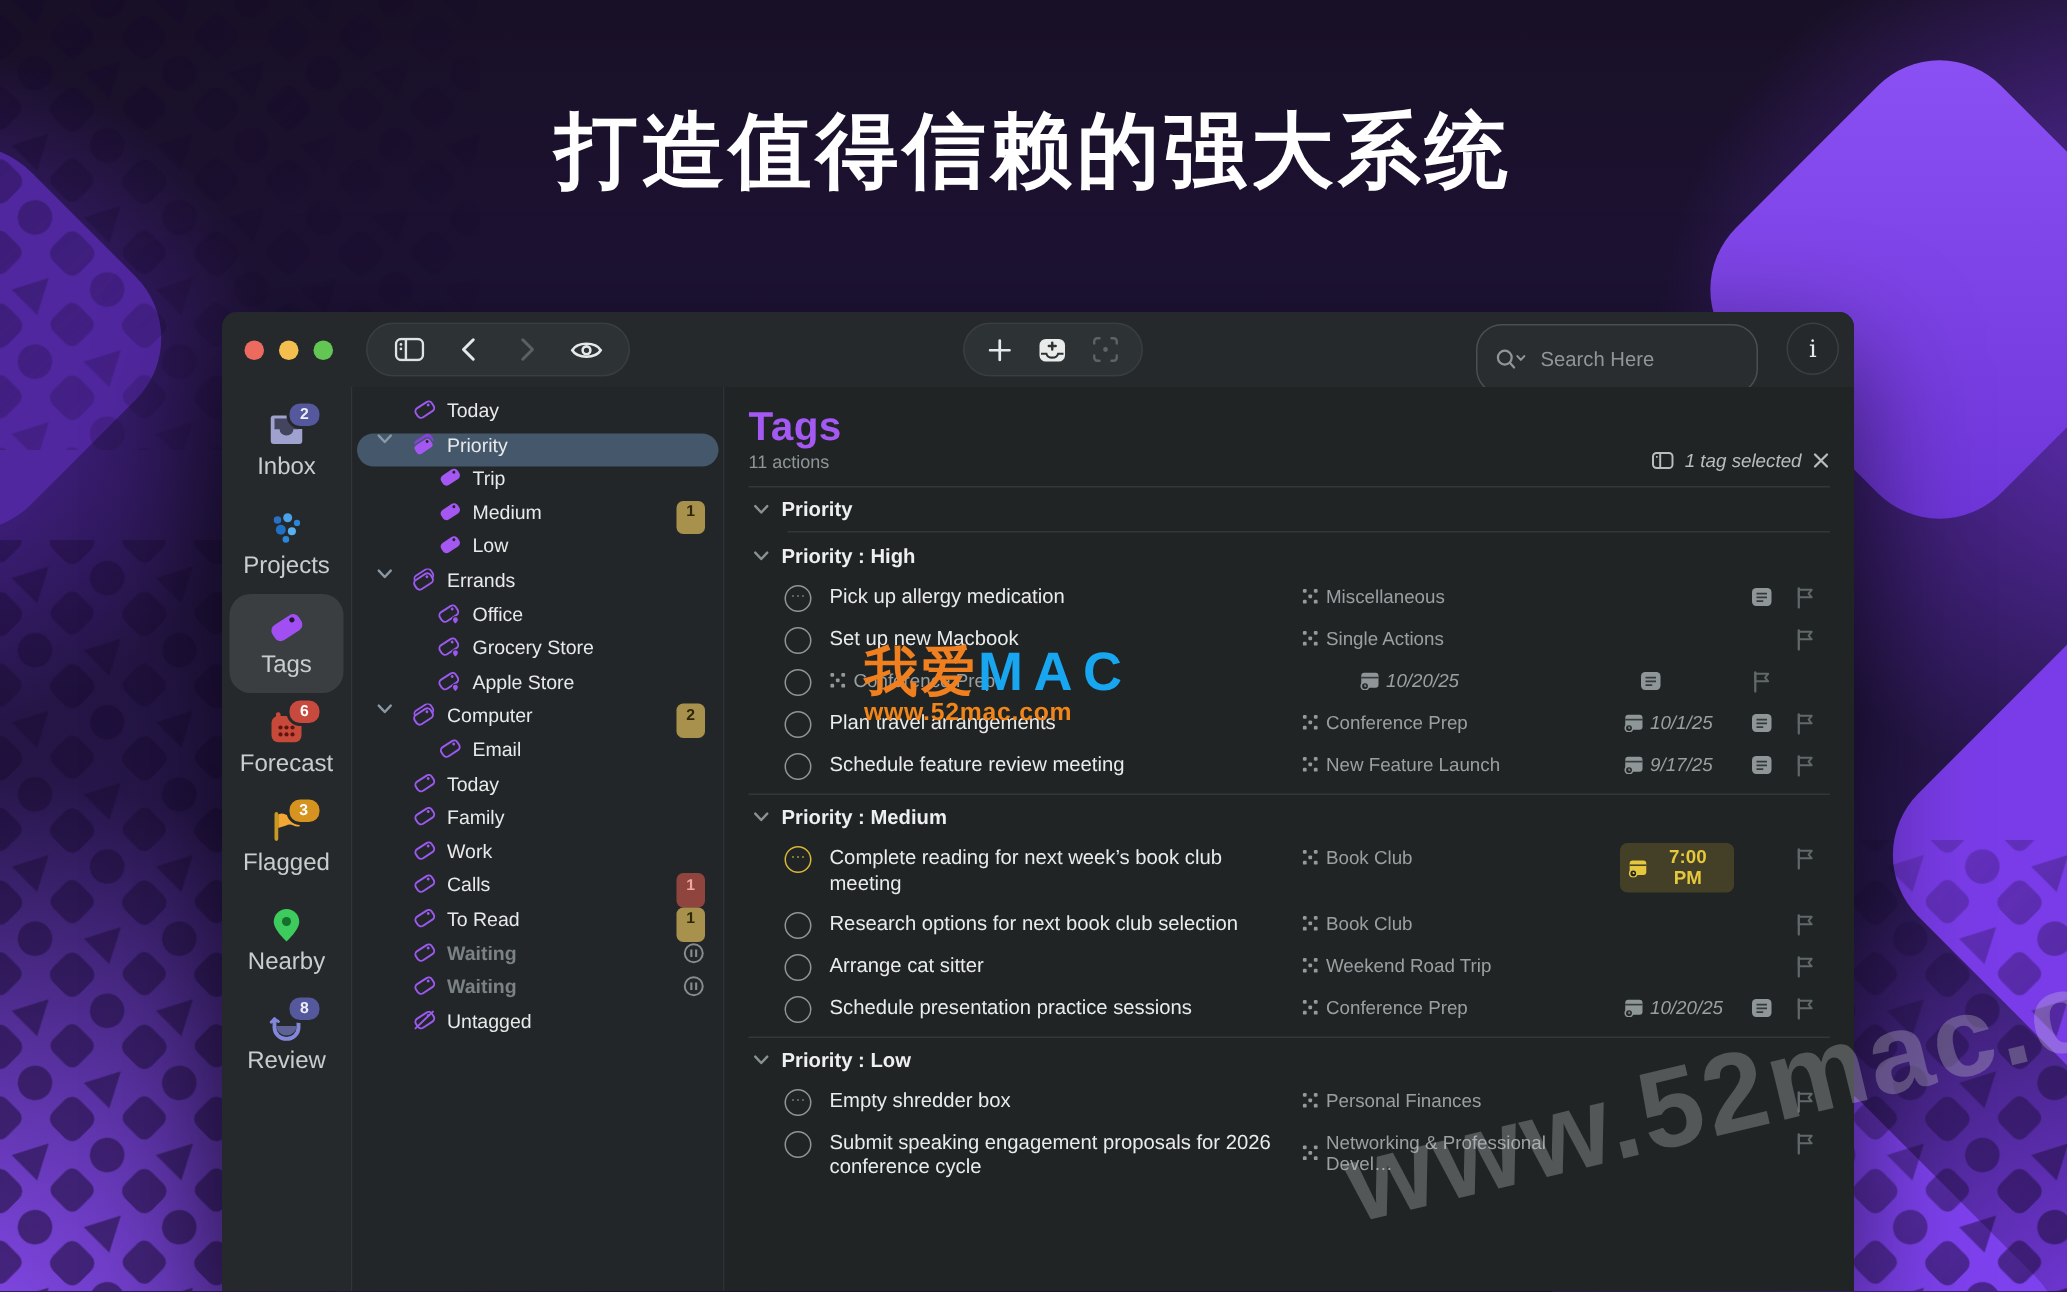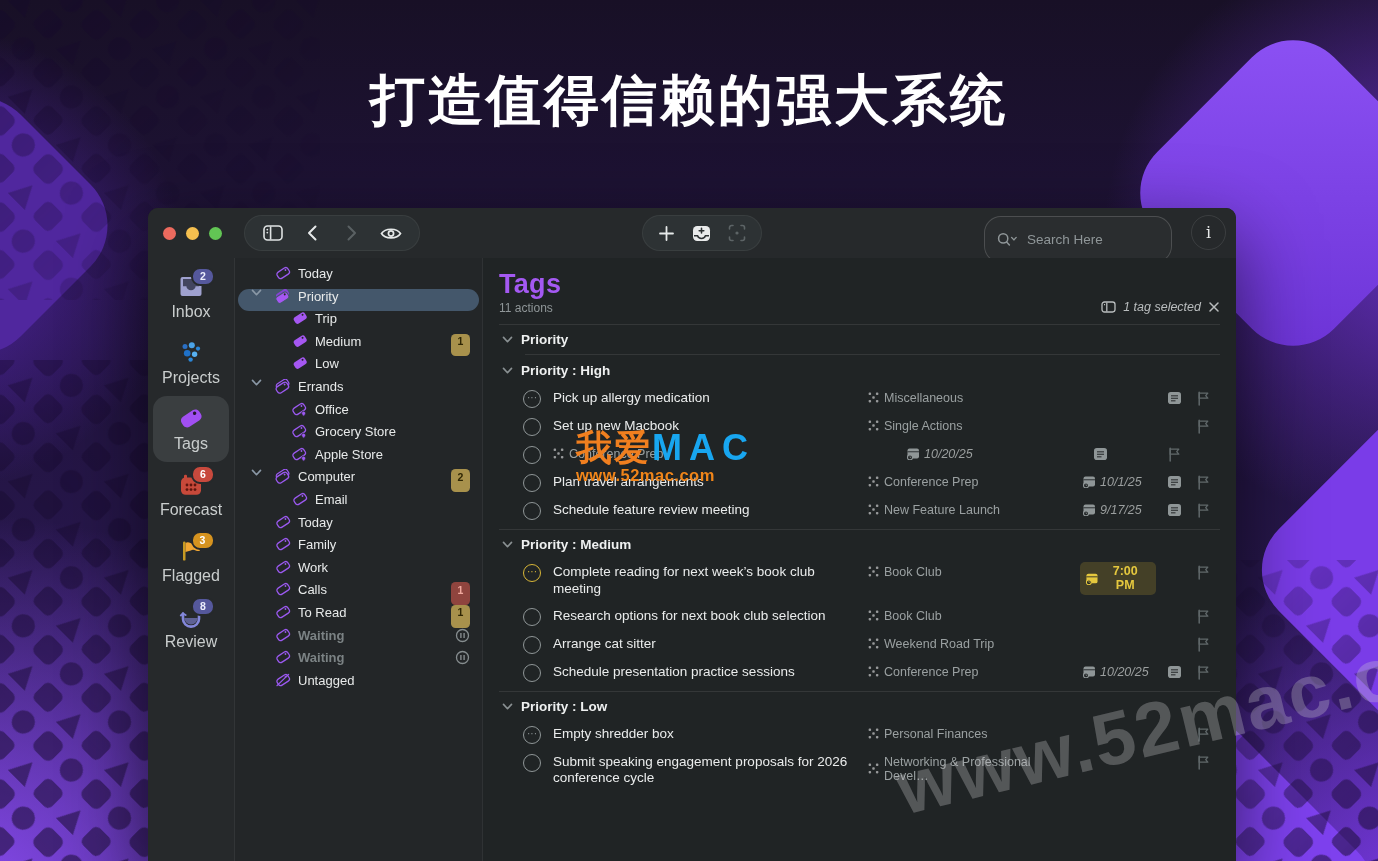--- a/index.html
+++ b/index.html
@@ -300,20 +300,29 @@
               <svg width="23" height="22" viewBox="0 0 23 22">
                 <rect x="3" y="1.4" width="2.5" height="19.2" rx="1.2" fill="#c79a23"></rect>
                 <path d="M5.5 3 C9 0.8 11 4.6 14.5 3.4 L19.8 1.8 V10.8 C16.3 12 14.3 8.2 10.8 10.4 L5.5 12 Z" fill="#f2a733"></path>
               </svg>
               <span class="pbadge" style="background:#d6931f;color:#ffffff">3</span>
             </div>
     <span class="plabel">Flagged</span>
   </div>
           <div class="persp ">
     <div class="picon">
+              <svg width="20" height="24" viewBox="0 0 20 24">
+                <path d="M10 1 C14.7 1 18.5 4.8 18.5 9.5 C18.5 15 10 22.6 10 22.6 C10 22.6 1.5 15 1.5 9.5 C1.5 4.8 5.3 1 10 1 Z" fill="#3ecb5e"></path>
+                <circle cx="10" cy="9.3" r="3" fill="#156d2e"></circle>
+              </svg>
+            </div>
+    <span class="plabel">Nearby</span>
+  </div>
+          <div class="persp ">
+    <div class="picon">
               <svg width="24" height="22" viewBox="0 0 24 22">
                 <path d="M4 7.5 V13 A8 7.6 0 0 0 20 13 V7.5" stroke="#8387da" stroke-width="2.6" fill="none" stroke-linecap="round"></path>
                 <path d="M5.3 12 h13.4 a6.7 6.4 0 0 1 -13.4 0 z" fill="#8387da" opacity=".6"></path>
                 <path d="M4 7.5 L1.8 9.4 M4 7.5 L6.6 9" stroke="#8387da" stroke-width="2" fill="none" stroke-linecap="round"></path>
               </svg>
               <span class="pbadge" style="background:#55589c;color:#eceefc">8</span>
             </div>
     <span class="plabel">Review</span>
   </div>
         </aside>

